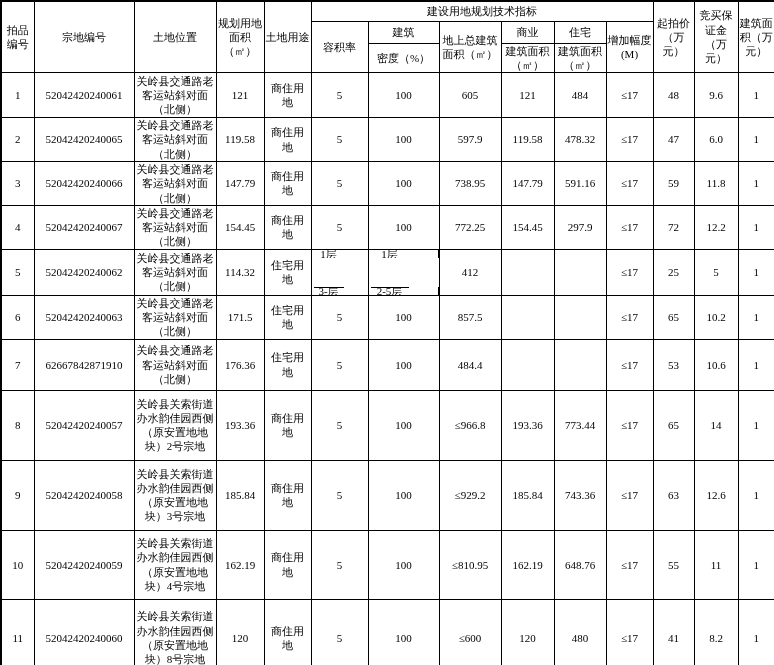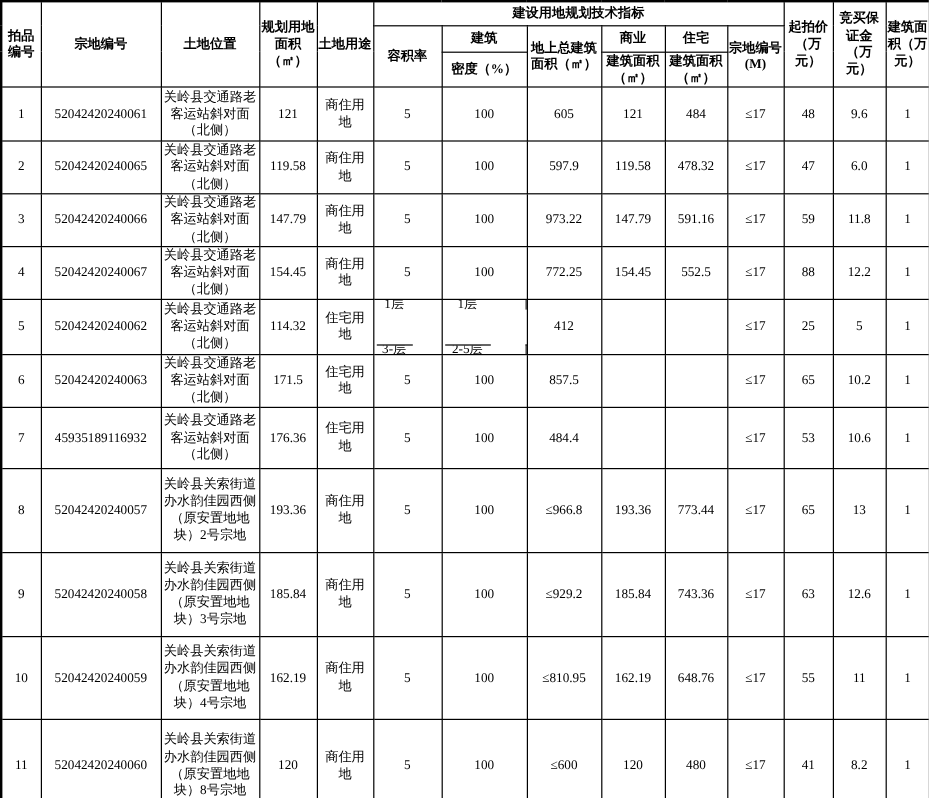--- a/index.html
+++ b/index.html
@@ -28,21 +28,21 @@
     border: 1px solid #000;
     text-align: center;
     vertical-align: middle;
     padding: 0 2px;
     font-size: 11px;
     line-height: 1.3;
     overflow: hidden;
     word-break: break-all;
   }
   table.land-table th {
-    font-weight: bold;
+    font-weight: normal;
     padding: 0 1px;
   }
   td.sub {
     padding: 0;
   }
   .subgrid {
     display: grid;
     height: 45px;
     width: 100%;
     grid-template-rows: 1fr 1fr;
@@ -93,21 +93,21 @@
         <th rowspan="3">起拍价（万元）</th>
         <th rowspan="3">竞买保证金（万元）</th>
         <th rowspan="3">建筑面积（万元）</th>
       </tr>
       <tr style="height:22px">
         <th rowspan="2">容积率</th>
         <th>建筑</th>
         <th rowspan="2">地上总建筑面积（㎡）</th>
         <th>商业</th>
         <th>住宅</th>
-        <th rowspan="2">宗地编号(M)</th>
+        <th rowspan="2">增加幅度(M)</th>
       </tr>
       <tr style="height:28px">
         <th>密度（%）</th>
         <th>建筑面积（㎡）</th>
         <th>建筑面积（㎡）</th>
       </tr>
     </thead>
     <tbody id="table-body">
         <tr style="height: 45px;">
           <td>1</td>
@@ -142,41 +142,41 @@
           <td>1</td>
         </tr>
         <tr style="height: 43px;">
           <td>3</td>
           <td>52042420240066</td>
           <td>关岭县交通路老客运站斜对面（北侧）</td>
           <td>147.79</td>
           <td>商住用地</td>
           <td>5</td>
           <td>100</td>
-          <td>973.22</td>
+          <td>738.95</td>
           <td>147.79</td>
           <td>591.16</td>
           <td>≤17</td>
           <td>59</td>
           <td>11.8</td>
           <td>1</td>
         </tr>
         <tr style="height: 42px;">
           <td>4</td>
           <td>52042420240067</td>
           <td>关岭县交通路老客运站斜对面（北侧）</td>
           <td>154.45</td>
           <td>商住用地</td>
           <td>5</td>
           <td>100</td>
           <td>772.25</td>
           <td>154.45</td>
-          <td>552.5</td>
-          <td>≤17</td>
-          <td>88</td>
+          <td>297.9</td>
+          <td>≤17</td>
+          <td>72</td>
           <td>12.2</td>
           <td>1</td>
         </tr>
         <tr style="height: 45px;">
           <td>5</td>
           <td>52042420240062</td>
           <td>关岭县交通路老客运站斜对面（北侧）</td>
           <td>114.32</td>
           <td>住宅用地</td>
           <td class="sub">
@@ -214,21 +214,21 @@
           <td>857.5</td>
           <td></td>
           <td></td>
           <td>≤17</td>
           <td>65</td>
           <td>10.2</td>
           <td>1</td>
         </tr>
         <tr style="height: 51px;">
           <td>7</td>
-          <td>45935189116932</td>
+          <td>62667842871910</td>
           <td>关岭县交通路老客运站斜对面（北侧）</td>
           <td>176.36</td>
           <td>住宅用地</td>
           <td>5</td>
           <td>100</td>
           <td>484.4</td>
           <td></td>
           <td></td>
           <td>≤17</td>
           <td>53</td>
@@ -241,21 +241,21 @@
           <td>关岭县关索街道办水韵佳园西侧（原安置地地块）2号宗地</td>
           <td>193.36</td>
           <td>商住用地</td>
           <td>5</td>
           <td>100</td>
           <td>≤966.8</td>
           <td>193.36</td>
           <td>773.44</td>
           <td>≤17</td>
           <td>65</td>
-          <td>13</td>
+          <td>14</td>
           <td>1</td>
         </tr>
         <tr style="height: 70px;">
           <td>9</td>
           <td>52042420240058</td>
           <td>关岭县关索街道办水韵佳园西侧（原安置地地块）3号宗地</td>
           <td>185.84</td>
           <td>商住用地</td>
           <td>5</td>
           <td>100</td>

